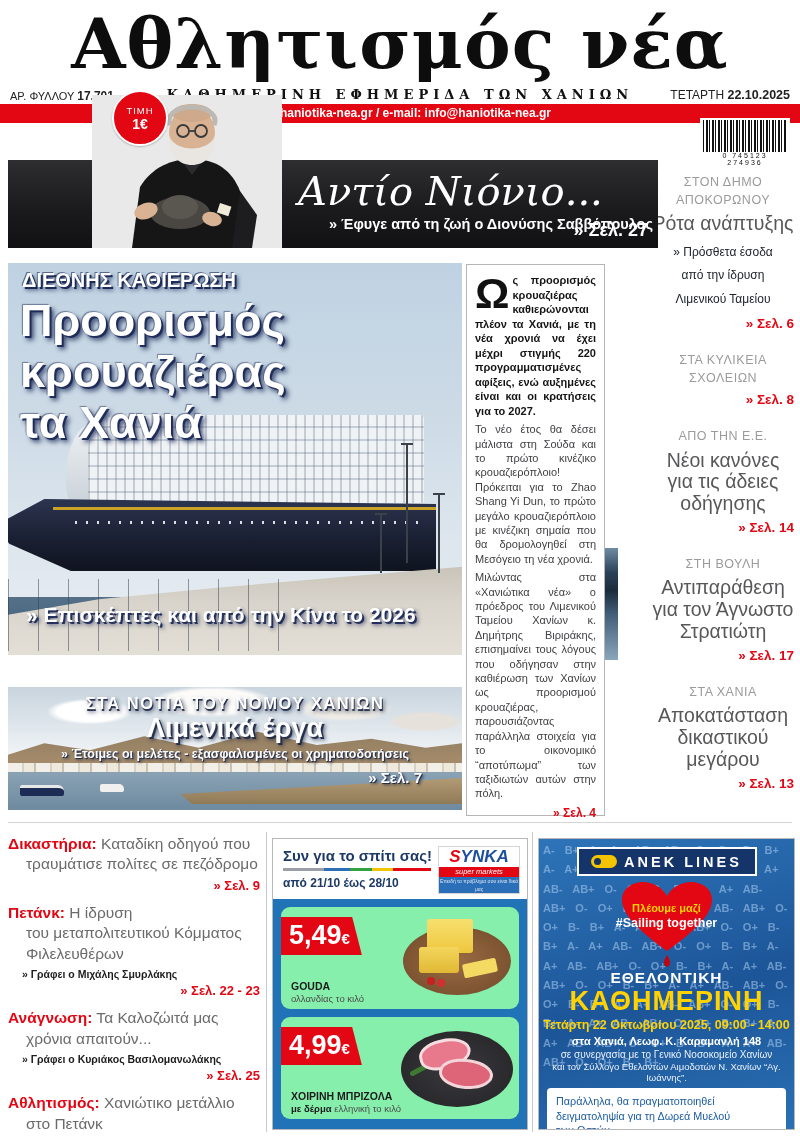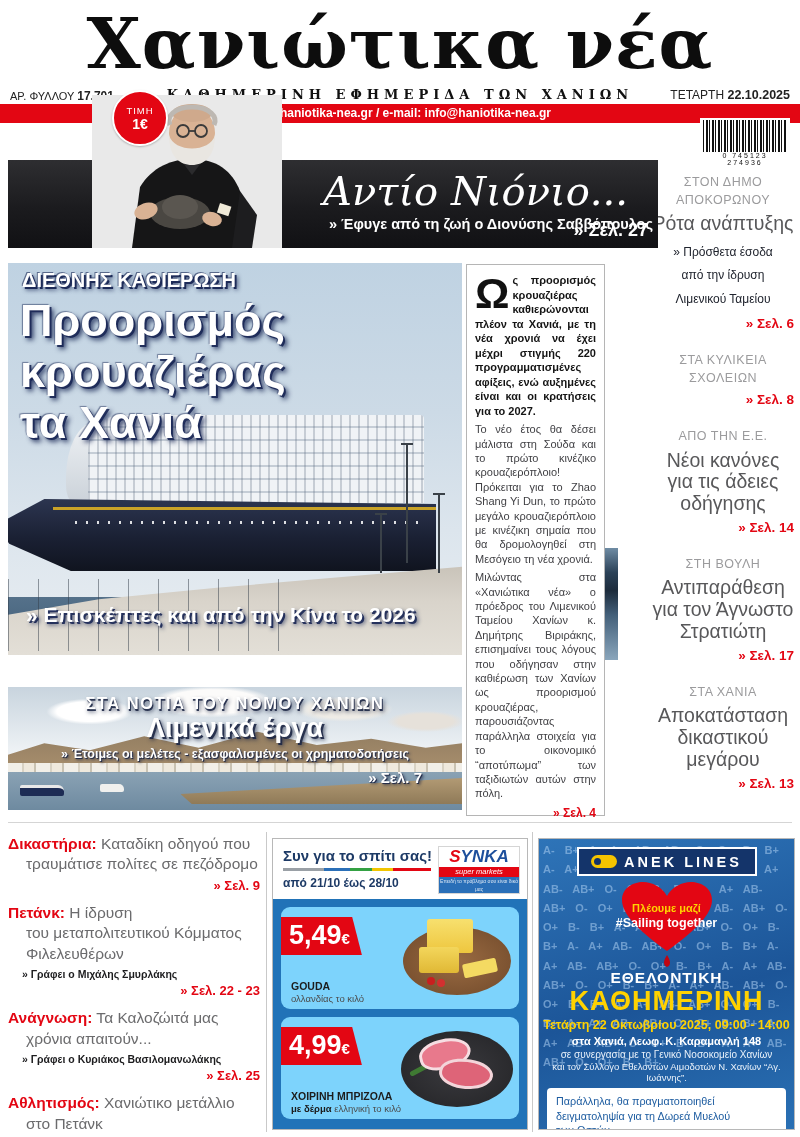--- a/index.html
+++ b/index.html
@@ -25,21 +25,21 @@
   .price-circle .pl { font-size:9.5px; letter-spacing:1px; }
   .price-circle .pv { font-size:14px; font-weight:bold; }
   .barcode { position:absolute; left:700px; top:118px; width:90px; height:46px; background:#fff; padding:2px 3px; }
   .barcode .bars { height:32px;
     background:repeating-linear-gradient(90deg,#111 0 1px,#fff 1px 3px,#111 3px 5px,#fff 5px 6px); }
   .barcode .num { font-size:7px; letter-spacing:2px; text-align:center; color:#111; }
 
   
   .banner { position:absolute; left:8px; top:160px; width:650px; height:88px;
     background:linear-gradient(180deg,#2e2e31 0%, #1b1b1e 55%, #111114 100%); z-index:1; }
-  .banner-title { position:absolute; left:290px; top:8px; width:355px; text-align:center;
+  .banner-title { position:absolute; left:290px; top:8px; width:355px; text-align:left;
     font-family:"DejaVu Serif", serif; font-style:italic; font-size:40px; color:#fff; }
   .banner-sub { position:absolute; left:290px; top:56px; width:355px; text-align:right;
     color:#fff; font-weight:bold; font-size:14.5px; }
   .banner-page { position:absolute; right:10px; top:60px; color:#fff; font-weight:bold; font-size:18px; }
   .portrait { position:absolute; left:92px; top:95px; width:190px; height:153px; z-index:2;
     background:linear-gradient(180deg,#f4f4f4,#dcdcdc); overflow:hidden; }
 
   
   .sidebar { position:absolute; left:652px; top:174px; width:142px; display:flex; flex-direction:column; gap:21px; text-align:center; }
   .sb-kicker { font-size:12.5px; color:#9b9b9d; line-height:1.4; letter-spacing:.5px; }
@@ -136,21 +136,21 @@
   .synka-tag { font-size:15px; font-weight:bold; color:#1d3a66; }
   .synka-line { width:148px; height:3px; margin:4px 0 5px;
     background:linear-gradient(90deg,#9aa0a6 0 28%,#2a6fb8 28% 45%,#34a143 45% 60%,#f2c500 60% 74%,#e30613 74% 100%); }
   .synka-dates { font-size:12px; font-weight:bold; color:#1d3a66; }
   .synka-logo { position:absolute; right:7px; top:7px; width:82px; border:1px solid #d5d5d5; }
   .synka-logo-name { font-size:17px; font-style:italic; font-weight:bold; color:#1d4f9c; text-align:center; line-height:20px; background:#fff; }
   .synka-logo-name .s { color:#e30613; }
   .synka-logo-bar { background:#e30613; color:#fff; font-size:7.5px; font-style:italic; text-align:center; line-height:10px; }
   .synka-logo-strip { background:#2a6fb8; color:#dce8f5; font-size:5px; text-align:center; line-height:8px; overflow:hidden; }
   .synka-body { position:absolute; left:0; right:0; top:60px; bottom:0; background:#2173b8; padding:8px; }
-  .pcard { position:relative; background:#7dd3fc; border-radius:9px; height:102px; margin-bottom:8px; overflow:hidden; }
+  .pcard { position:relative; background:#86efac; border-radius:9px; height:102px; margin-bottom:8px; overflow:hidden; }
   .ptag { position:absolute; left:0; top:10px; background:#e30613; color:#fff; font-weight:bold;
     font-size:27px; padding:3px 12px 4px 8px; clip-path:polygon(0 0, 88% 0, 100% 100%, 0 100%); }
   .ptag .cur { font-size:15px; }
   .pname { position:absolute; left:10px; bottom:17px; font-size:10.5px; font-weight:bold; color:#1c1c1c; }
   .pdesc { position:absolute; left:10px; bottom:5px; font-size:9.5px; color:#4c4c4c; }
   .pdesc b { color:#1c1c1c; }
   .pvisual { position:absolute; right:6px; top:6px; width:112px; height:90px; }
   .board { position:absolute; inset:14px 2px 8px 2px; border-radius:50%; background:radial-gradient(#9a6b42,#70492a); }
   .cheese1 { position:absolute; left:26px; top:6px; width:46px; height:34px; background:linear-gradient(180deg,#f7e06e,#eec63e); border-radius:3px; }
   .cheese2 { position:absolute; left:18px; top:34px; width:40px; height:26px; background:linear-gradient(180deg,#f3d65c,#e0b835); border-radius:3px; }
@@ -183,21 +183,21 @@
   .anek-c1 { color:#e9f1fa; font-size:10px; margin-top:2px; }
   .anek-c2 { color:#e9f1fa; font-size:9.5px; margin-top:1px; }
   .anek-note { background:#fff; border-radius:4px; margin:5px 8px 0; padding:6px 9px 5px; text-align:left; position:relative; min-height:54px; }
   .anek-n1 { color:#1d5ca0; font-size:10.8px; line-height:1.35; width:190px; }
 </style>
 </head>
 <body>
 
 <div class="page">
 
-  <div class="mast-title">Χανιώτικα νέα</div>
+  <div class="mast-title">Αθλητισμός νέα</div>
   <div class="mast-issue">
     <span>ΑΡ. ΦΥΛΛΟΥ</span>
     <b>17.701</b>
   </div>
   <div class="mast-sub">ΚΑΘΗΜΕΡΙΝΗ ΕΦΗΜΕΡΙΔΑ ΤΩΝ ΧΑΝΙΩΝ</div>
   <div class="mast-date">
     <span>ΤΕΤΑΡΤΗ</span>
     <b>22.10.2025</b>
   </div>
   <div class="redbar">

